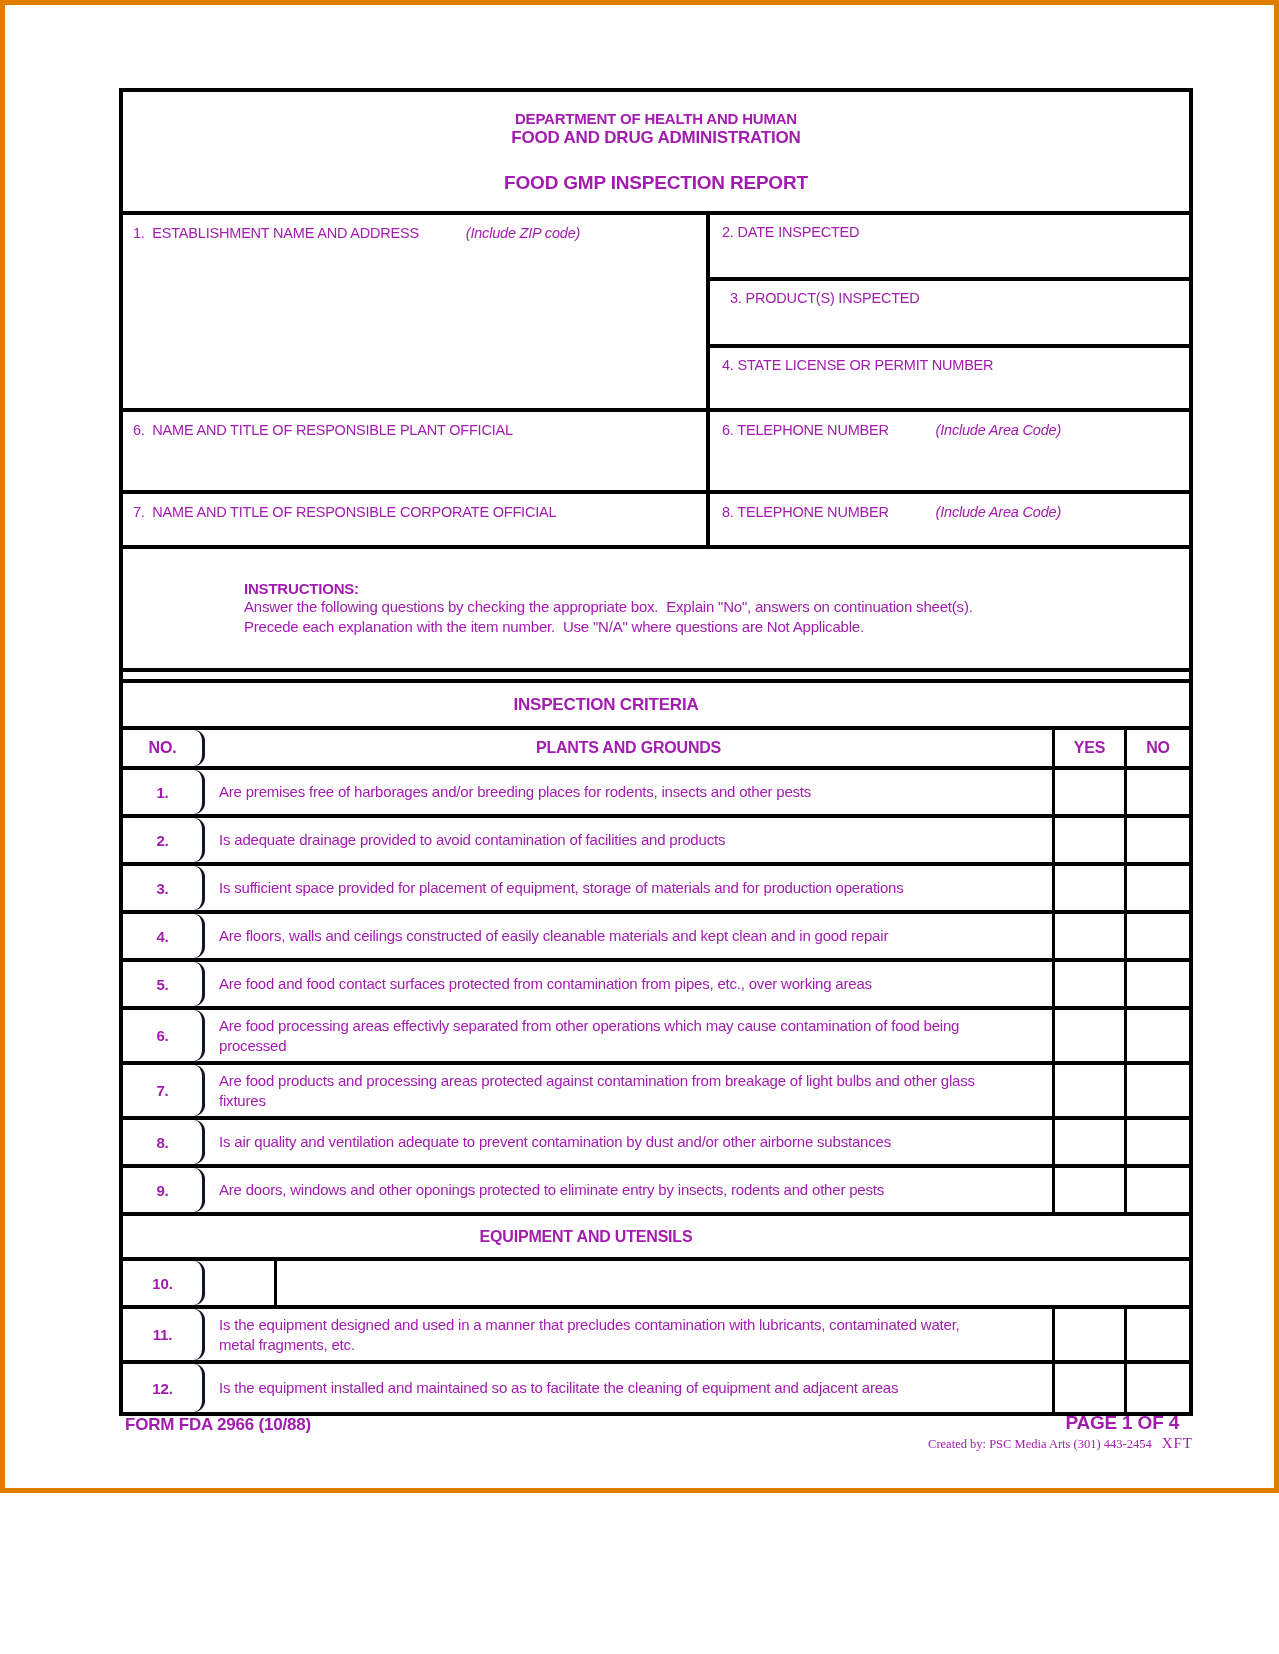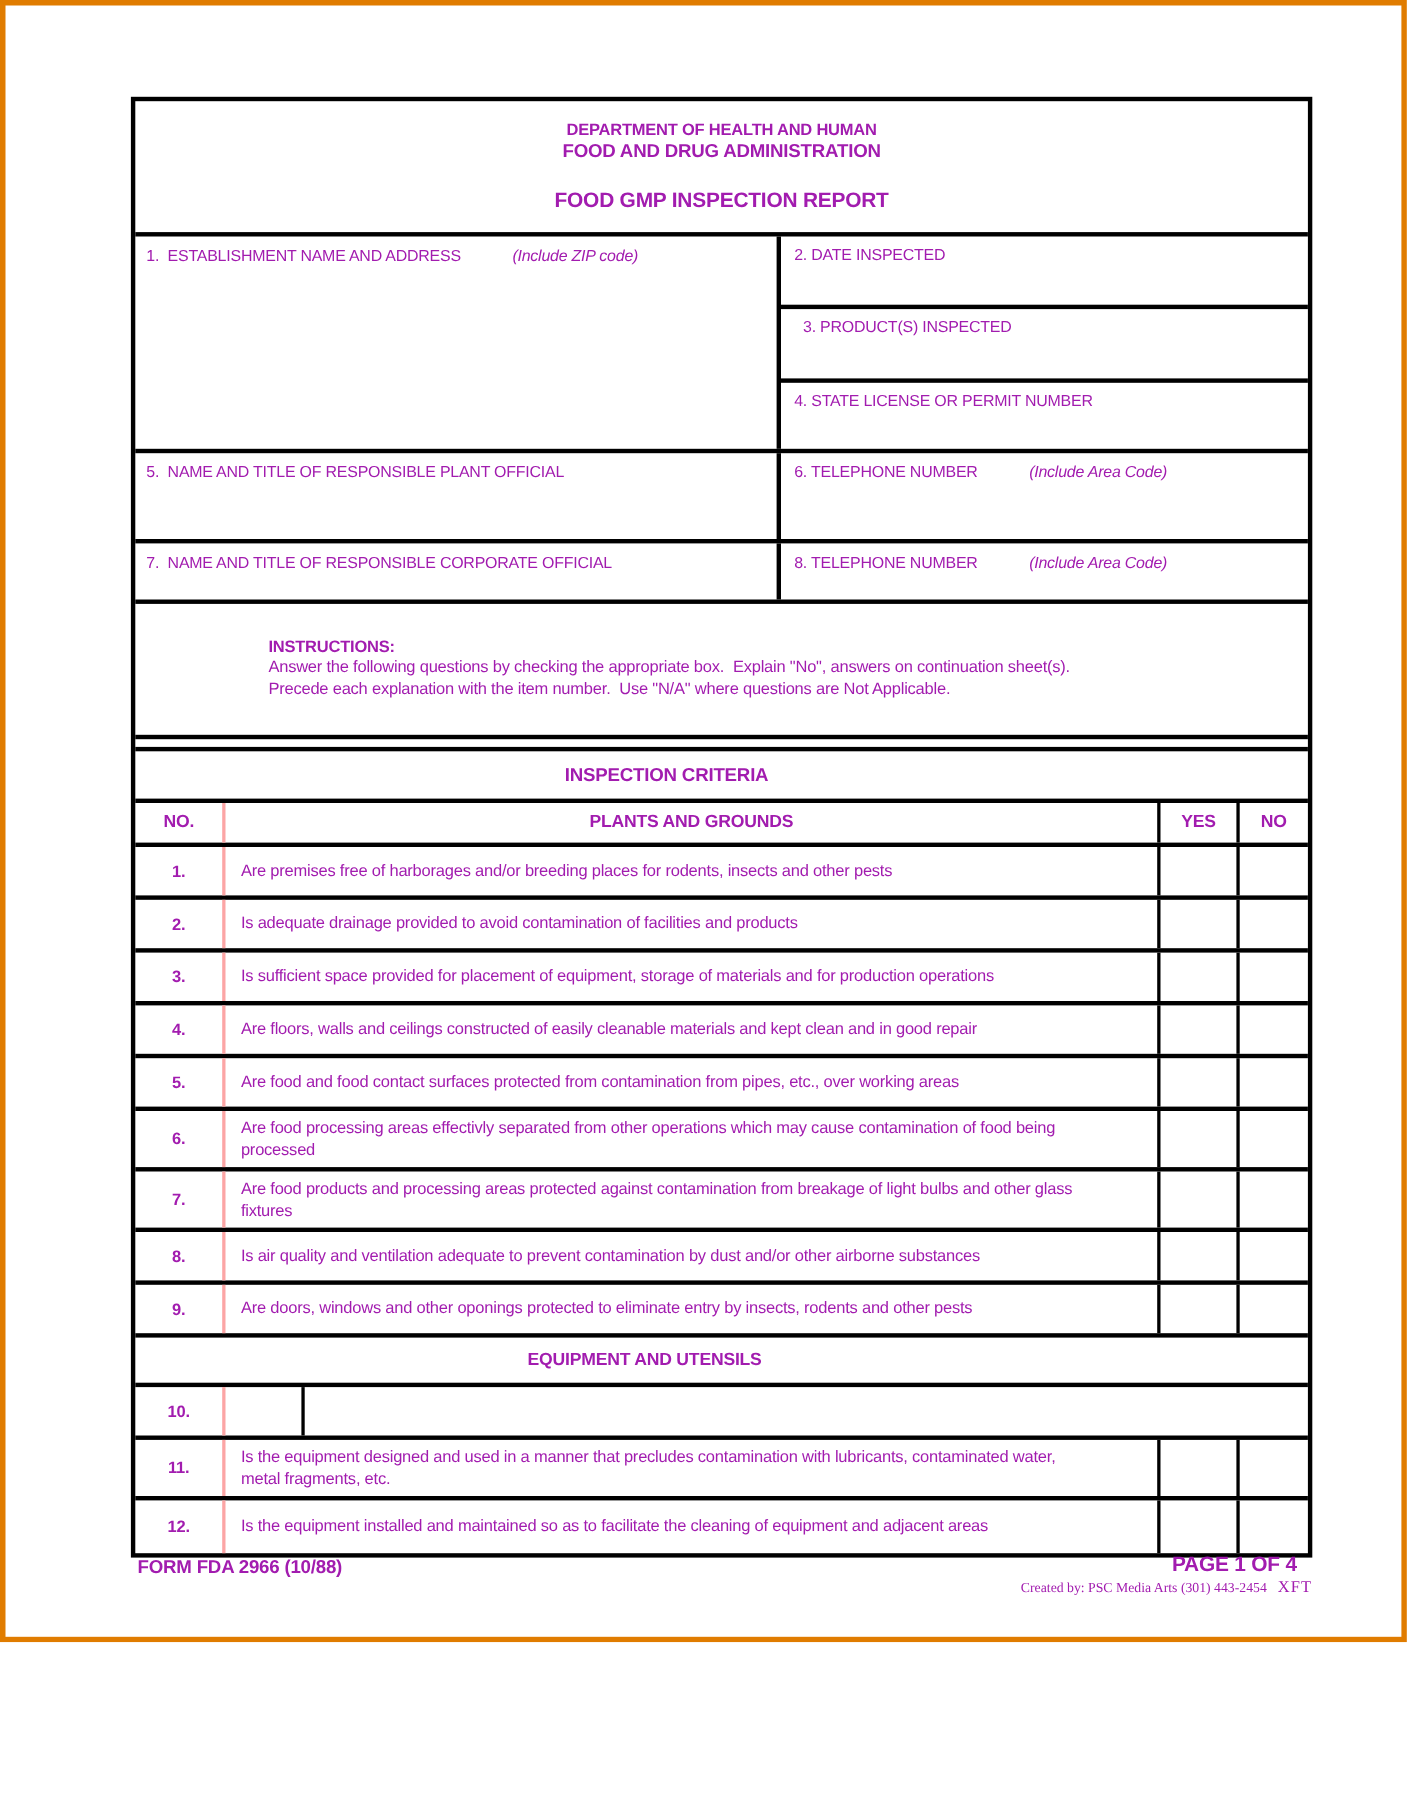--- a/index.html
+++ b/index.html
@@ -36,22 +36,22 @@
   .instr-head{font-weight:bold;font-size:15px;}
   .instr-line{font-size:15px;line-height:1.32;white-space:pre-wrap;}
 
   .gap{height:7px;}
 
   
   .crit-title{height:51px;box-sizing:border-box;border-top:4px solid #000;border-bottom:4px solid #000;
         display:flex;align-items:center;justify-content:center;padding-right:100px;
         font-weight:bold;font-size:17px;}
   .crit-header{display:flex;box-sizing:border-box;border-bottom:4px solid #000;height:40px;}
-  .c-no{width:82px;box-sizing:border-box;border-right:3px solid #fca5a5;
-        display:flex;align-items:center;justify-content:center;flex-shrink:0;}
+  .c-no{width:82px;box-sizing:border-box;border-right:3px solid #0f172a;
+        display:flex;align-items:center;justify-content:center;flex-shrink:0;border-radius:11px;}
   .c-text{flex:1;box-sizing:border-box;border-right:3px solid #000;display:flex;align-items:center;}
   .c-text.center{justify-content:center;}
   .c-yes{width:72px;box-sizing:border-box;border-right:3px solid #000;
         display:flex;align-items:center;justify-content:center;flex-shrink:0;}
   .c-nocol{width:62px;box-sizing:border-box;display:flex;align-items:center;justify-content:center;flex-shrink:0;}
   .hcell{font-weight:bold;font-size:16px;}
   .crit-row{display:flex;border-bottom:4px solid #000;min-height:48px;box-sizing:border-box;}
   .crit-row .c-no{font-weight:bold;font-size:15px;}
   .crit-row .c-text{padding:6px 60px 6px 14px;font-size:15px;line-height:1.3;}
   #rows2 .crit-row:last-child{border-bottom:none;}
@@ -92,21 +92,21 @@
           <span class="lbl">3. PRODUCT(S) INSPECTED</span>
         </div>
         <div class="rcell r4">
           <span class="lbl">4. STATE LICENSE OR PERMIT NUMBER</span>
         </div>
       </div>
     </div>
 
     <div class="band band-b">
       <div class="left-cell">
-        <span class="lbl">5.  NAME AND TITLE OF RESPONSIBLE PLANT OFFICIAL</span>
+        <span class="lbl">6.  NAME AND TITLE OF RESPONSIBLE PLANT OFFICIAL</span>
       </div>
       <div class="rsingle">
         <span class="lbl">6. TELEPHONE NUMBER </span><span class="lbl ital">(Include Area Code)</span>
       </div>
     </div>
 
     <div class="band band-c">
       <div class="left-cell">
         <span class="lbl">7.  NAME AND TITLE OF RESPONSIBLE CORPORATE OFFICIAL</span>
       </div>

